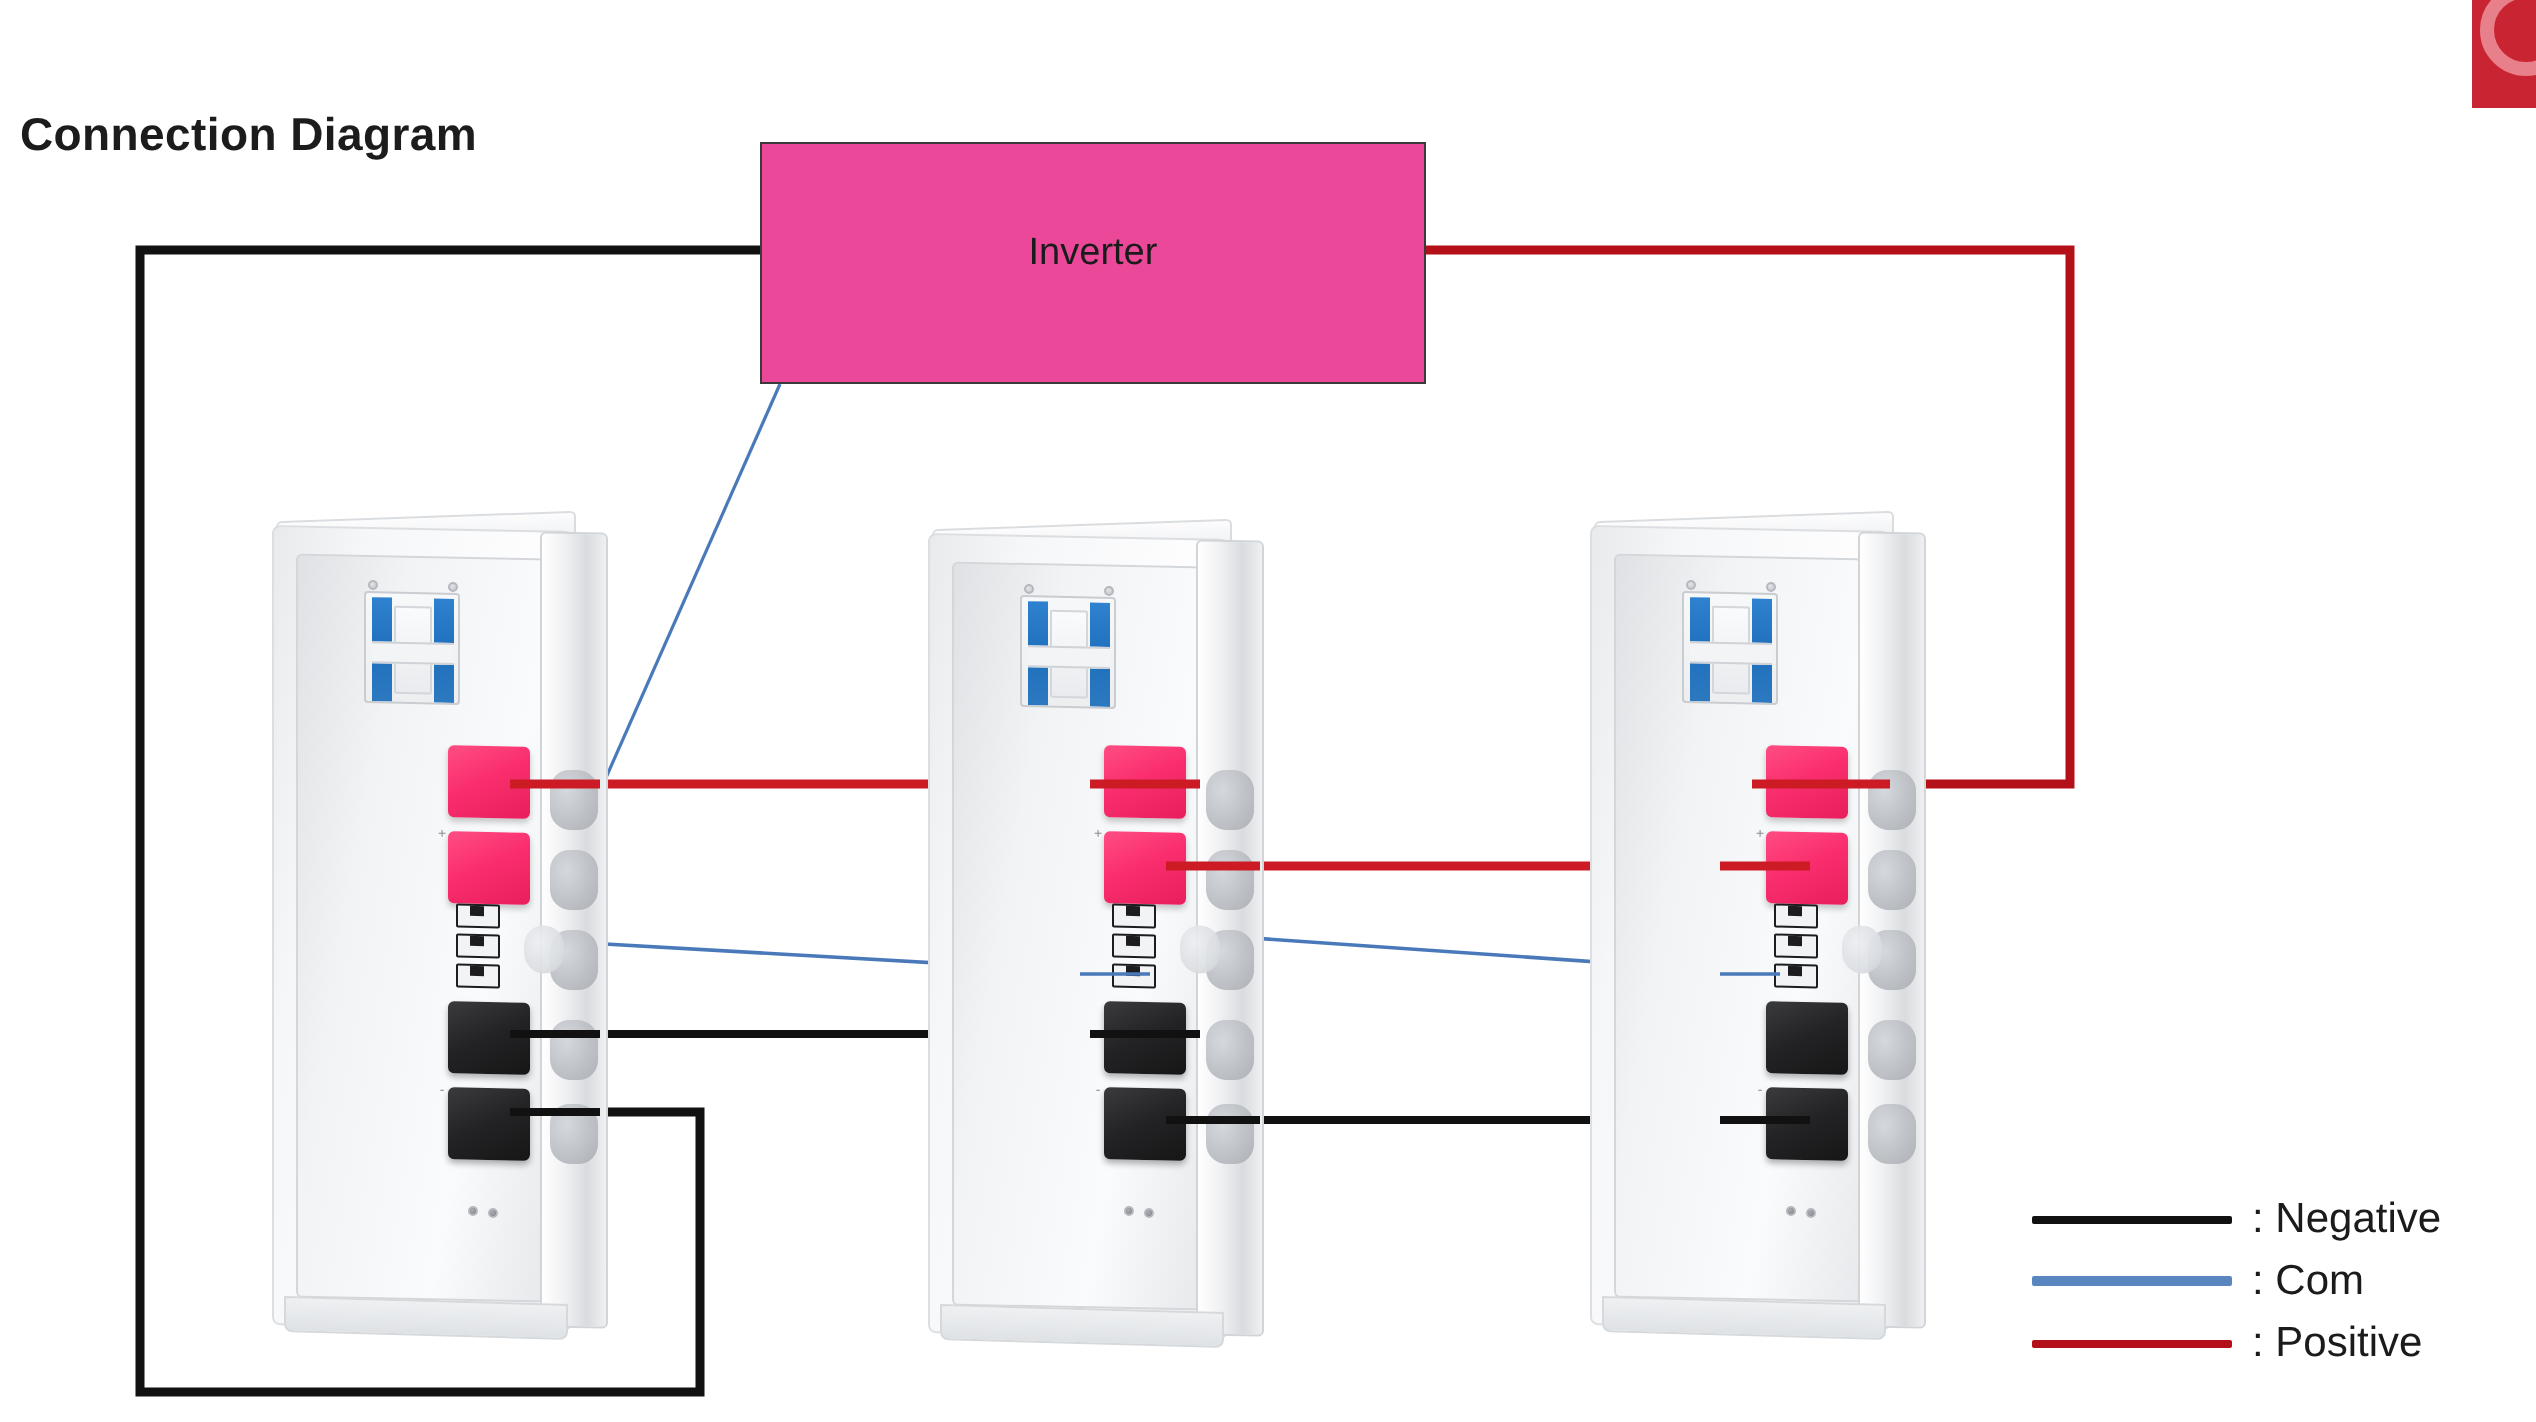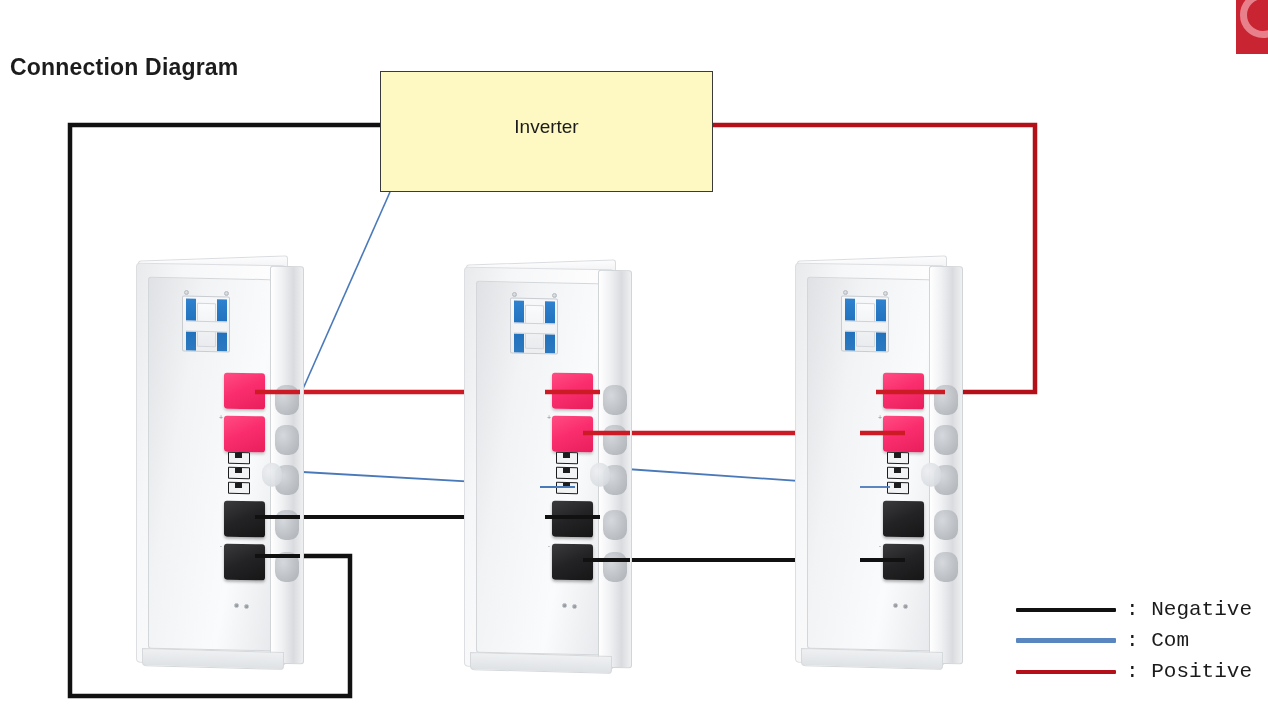--- a/index.html
+++ b/index.html
@@ -55,21 +55,21 @@
   }
 
   
   #inverter-box {
     position: absolute;
     left: 380px;
     top: 71px;
     width: 333px;
     height: 121px;
     border: 1.5px solid #3a3a3a;
-    background: #fef9c3;
+    background: #ec4899;
     box-sizing: border-box;
   }
   #inverter-label {
     position: absolute;
     left: 0;
     top: 44px;
     width: 100%;
     text-align: center;
     font-size: 19px;
     color: #1b1b1b;
@@ -280,21 +280,20 @@
   .screw.dark {
     background: radial-gradient(circle at 35% 35%, #a9adb2, #7e8388);
   }
 
   
   #legend {
     position: absolute;
     left: 1016px;
     top: 594px;
     width: 240px;
-    font-family: Liberation Mono, monospace;
   }
   .legend-row {
     display: flex;
     align-items: center;
     height: 31px;
   }
   .legend-swatch {
     width: 100px;
     height: 4px;
     border-radius: 1px;

